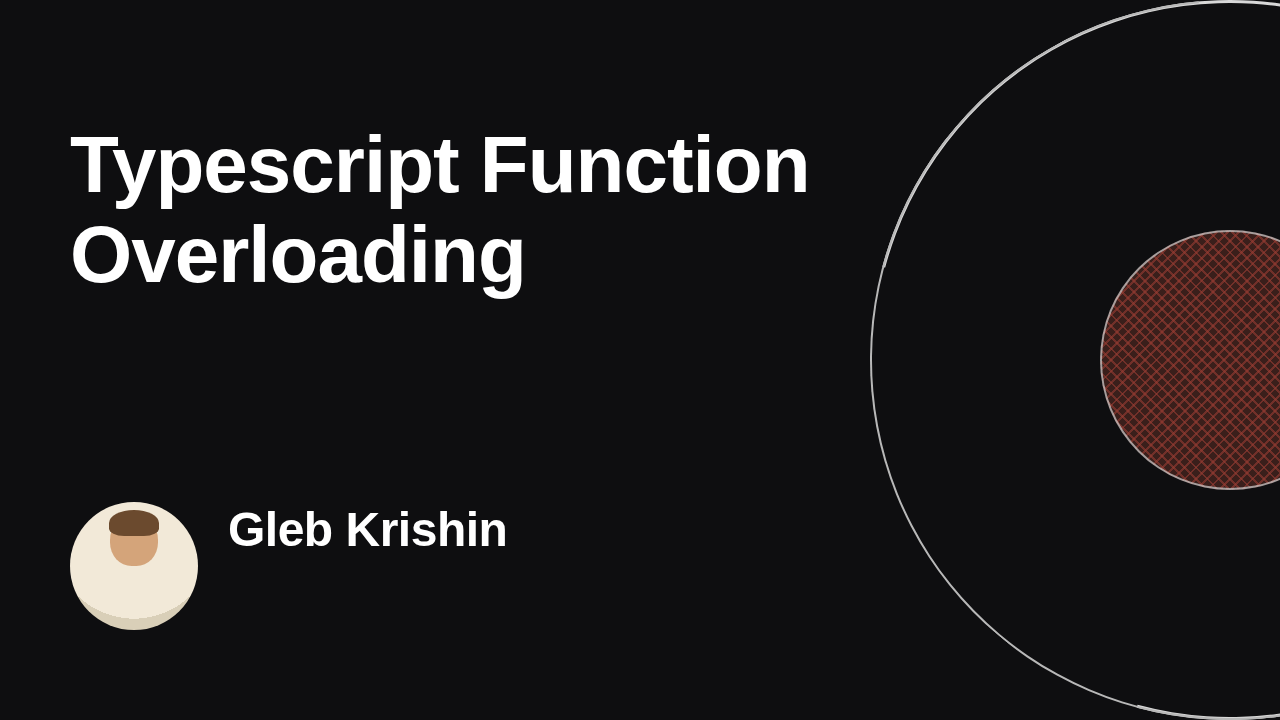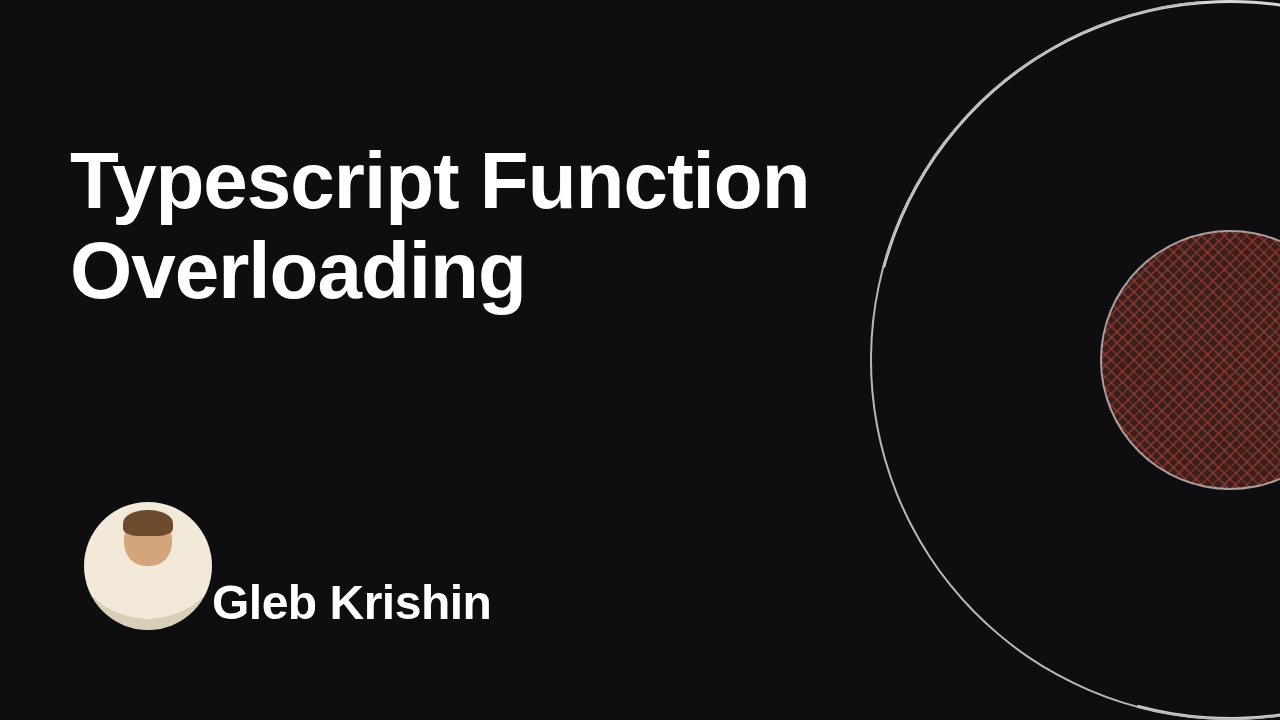--- a/index.html
+++ b/index.html
@@ -11,34 +11,35 @@
     width: 1280px;
     height: 720px;
     background: #0e0e10;
     font-family: -apple-system, BlinkMacSystemFont, 'Segoe UI', Helvetica, Arial, sans-serif;
     overflow: hidden;
     position: relative;
   }
   .title {
     position: absolute;
     left: 70px;
-    top: 136px;
+    top: 120px;
     color: #ffffff;
     font-size: 80px;
     font-weight: 700;
     line-height: 1.12;
     letter-spacing: -1px;
     max-width: 900px;
   }
   .author-row {
     position: absolute;
-    left: 84px;
+    left: 70px;
     bottom: 90px;
     display: flex;
-    align-items: flex-end;
+    align-items: flex-start;
+    gap: 30px;
   }
   .avatar {
     width: 128px;
     height: 128px;
     border-radius: 50%;
     background: radial-gradient(circle at 50% 28%, #e9c8a6 0%, #e9c8a6 18%, #f2e9d8 18%, #f2e9d8 72%, #d9cfb8 72%);
     position: relative;
     overflow: hidden;
     flex-shrink: 0;
   }

